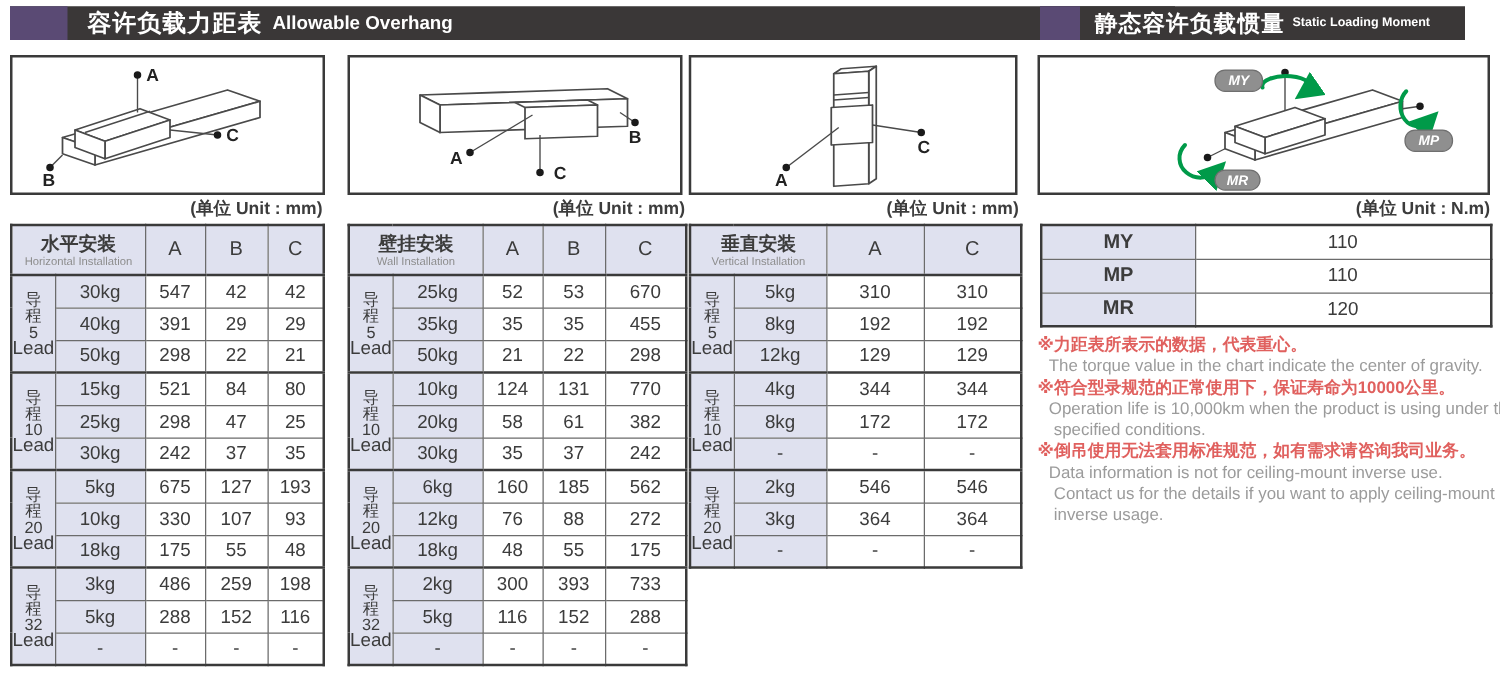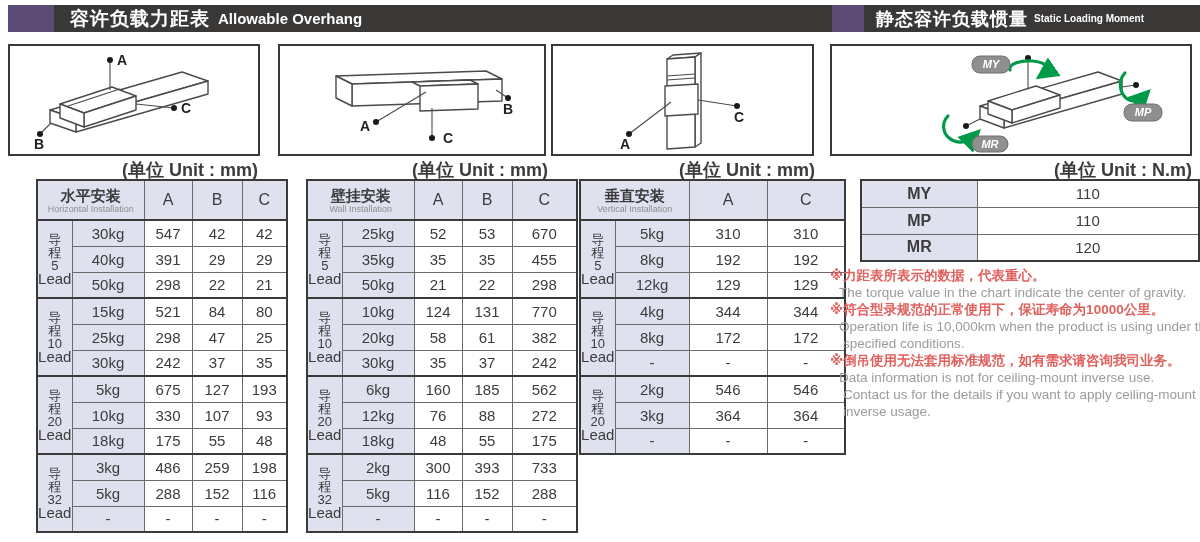--- a/index.html
+++ b/index.html
@@ -2,47 +2,47 @@
 <html><head>
 <meta charset="utf-8">
 <style>
   html,body{margin:0;padding:0;background:#fff;}
   .page{position:relative;width:1200px;height:542px;background:#fff;overflow:hidden;
         font-family:"Liberation Sans","DejaVu Sans",sans-serif;}
 
   
   .hdr{position:absolute;top:5px;height:27px;background:#3a3737;display:flex;align-items:center;}
   #hdr-left{left:8px;width:932px;}
-  #hdr-right{left:832px;width:368px;}
+  #hdr-right{left:832px;width:340px;}
   .hdr-accent{height:100%;background:#5a4a74;flex:none;}
   #hdr-left .hdr-accent{width:46px;}
   #hdr-right .hdr-accent{width:32px;}
   .hdr .zh{color:#fff;font-weight:bold;letter-spacing:1px;margin-left:16px;}
   .hdr .en{color:#fff;font-weight:bold;margin-left:8px;}
   #hdr-left .zh{font-size:19px;}
   #hdr-left .en{font-size:15px;}
   #hdr-right .zh{font-size:18px;margin-left:12px;}
   #hdr-right .en{font-size:10px;margin-left:6px;}
 
   
   .dbox{position:absolute;top:44px;height:112px;border:2px solid #3a3a3a;background:#fff;box-sizing:border-box;}
   #box1{left:8px;width:252px;}
   #box2{left:278px;width:268px;}
   #box3{left:551px;width:263px;}
   #box4{left:830px;width:362px;}
   .dbox svg{display:block;}
 
-  .unit{position:absolute;top:158px;font-size:18px;font-weight:bold;color:#3c3c3c;text-align:right;}
+  .unit{position:absolute;top:158px;font-size:14px;font-weight:bold;color:#3c3c3c;text-align:right;}
   #unit1{left:8px;width:250px;}
   #unit2{left:278px;width:270px;}
   #unit3{left:551px;width:264px;}
   #unit4{left:830px;width:362px;}
 
   
-  .twrap{position:absolute;top:179px;margin-left:28px;}
+  .twrap{position:absolute;top:179px;}
   #t1{left:8px;} #t2{left:278px;} #t3{left:551px;} #t4{left:832px;}
   table.spec{border-collapse:collapse;table-layout:fixed;border:2px solid #3a3a3a;}
   .spec td{border:1px solid #6b6b6b;text-align:center;vertical-align:middle;
            font-size:15px;color:#3c3c3c;height:26px;padding:0;box-sizing:border-box;overflow:hidden;}
   .spec tr.hdr-row td{height:40px;background:#dfe1ef;border-bottom:2px solid #3a3a3a;}
   .spec td.ttl .zh{font-size:15px;font-weight:bold;line-height:17px;color:#3c3c3c;}
   .spec td.ttl .en{font-size:9px;color:#8d8d8d;line-height:10px;white-space:nowrap;}
   .spec td.colh{font-size:16px;}
   .spec td.lead{background:#dfe1ef;font-size:13px;line-height:13px;padding:2px 0;}
   .spec td.lead span{display:block;}

